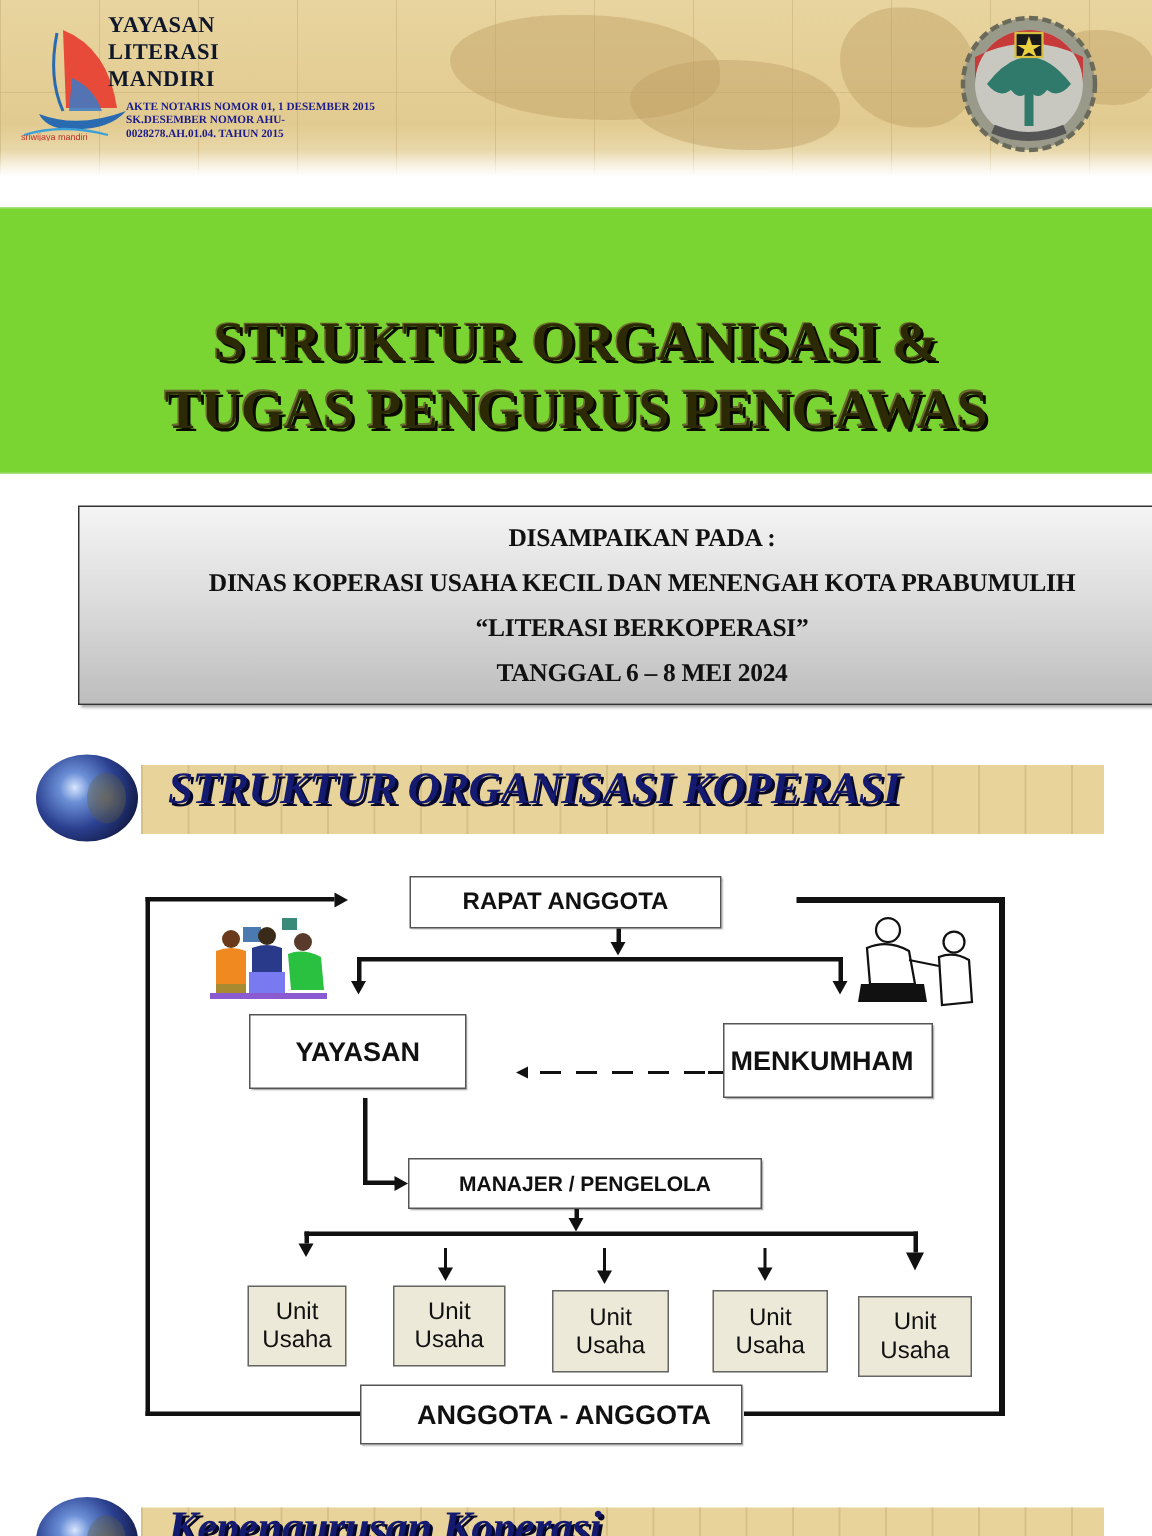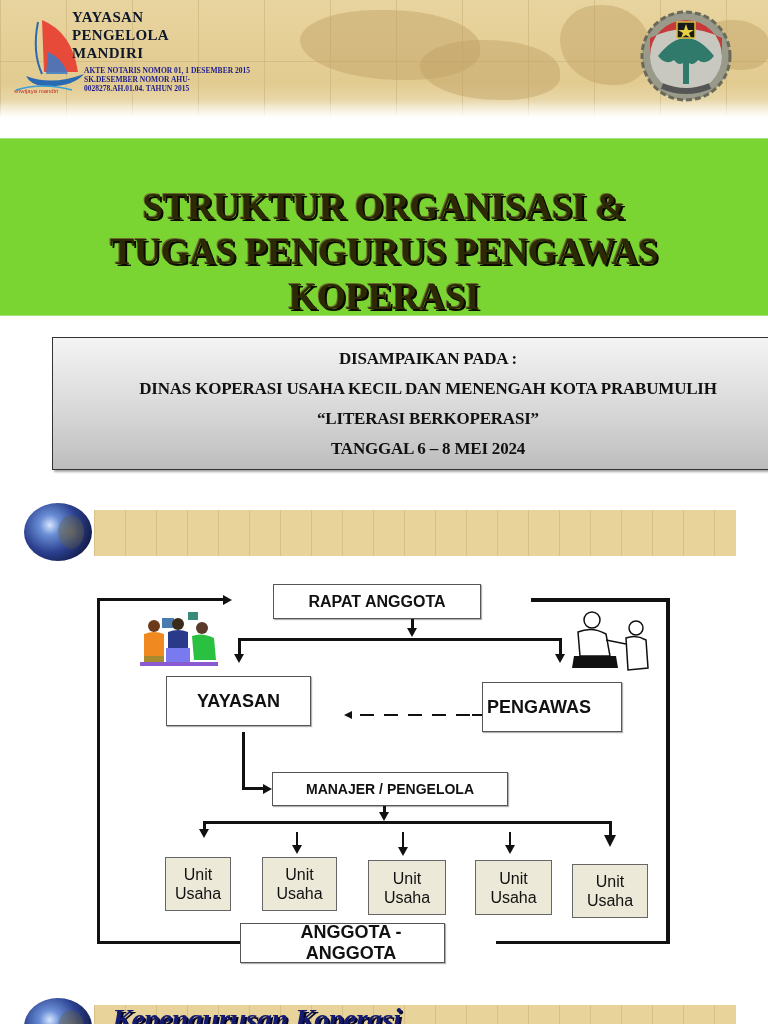--- a/index.html
+++ b/index.html
@@ -74,21 +74,21 @@
   <path d="M30 8 Q60 20 66 60 L32 60 Z" fill="#e84a3a"></path>
   <path d="M26 10 Q20 40 30 62" stroke="#2a6ab0" stroke-width="2" fill="none"></path>
   <path d="M36 40 Q50 46 56 62 L34 62 Z" fill="#3a7ac8" opacity="0.85"></path>
   <path d="M14 64 Q40 74 72 62 Q60 76 30 74 Q18 72 14 64 Z" fill="#2a6ab0"></path>
   <path d="M4 78 Q30 70 60 78" stroke="#3aa0d8" stroke-width="1.5" fill="none"></path>
   <text x="2" y="81" font-size="6" fill="#c0302a" font-family="Liberation Sans, sans-serif">sriwijaya mandiri</text>
 </svg>
 
 <div class="abs org-name">
   <div>YAYASAN</div>
-  <div>PENGELOLA</div>
+  <div>LITERASI</div>
   <div>MANDIRI</div>
 </div>
 <div class="abs org-legal">
   <div>AKTE NOTARIS NOMOR 01, 1 DESEMBER 2015</div>
   <div>SK.DESEMBER NOMOR  AHU-</div>
   <div>0028278.AH.01.04. TAHUN 2015</div>
 </div>
 
 <svg class="abs logo-right" viewBox="0 0 100 96">
   <circle cx="50" cy="46" r="44" fill="#9a9a8a" stroke="#6a6a5a" stroke-width="3" stroke-dasharray="6 3"></circle>
@@ -98,34 +98,34 @@
   <rect x="47" y="48" width="6" height="26" fill="#2f7a6a"></rect>
   <rect x="41" y="12" width="18" height="16" fill="#1a1a1a" stroke="#d8c040" stroke-width="1.5"></rect>
   <polygon points="50,14 52,20 58,20 53,23 55,28 50,25 45,28 47,23 42,20 48,20" fill="#e8d040"></polygon>
   <path d="M26 76 Q50 86 74 76" stroke="#555" stroke-width="6" fill="none"></path>
 </svg>
 
 <div class="abs title-band">
   <div class="title-text">
     <div>STRUKTUR ORGANISASI &amp;</div>
     <div>TUGAS PENGURUS PENGAWAS</div>
-    <div>KOPERASI</div>
   </div>
 </div>
 
 <div class="abs info-box">
   <div class="info-line">DISAMPAIKAN PADA :</div>
   <div class="info-line">DINAS KOPERASI USAHA KECIL DAN MENENGAH KOTA PRABUMULIH</div>
   <div class="info-line">“LITERASI BERKOPERASI”</div>
   <div class="info-line">TANGGAL 6 – 8 MEI 2024</div>
 </div>
 
 <div class="abs section" style="top:503px;">
   <div class="bar"></div>
   <div class="globe"></div>
+  <div class="sec-title">STRUKTUR ORGANISASI KOPERASI</div>
 </div>
 
 <div>
 
   <div class="line" style="left:97px;top:598px;width:3px;height:346px;"></div>
   <div class="line" style="left:97px;top:598px;width:126px;height:3px;"></div>
   <div class="arrow-right" style="left:223px;top:595px;"></div>
   <div class="line" style="left:531px;top:598px;width:138px;height:4px;"></div>
   <div class="line" style="left:666px;top:598px;width:4px;height:346px;"></div>
   <div class="line" style="left:97px;top:941px;width:145px;height:3px;"></div>
@@ -158,21 +158,21 @@
     <circle cx="26" cy="10" r="8" fill="none" stroke="#111" stroke-width="1.5"></circle>
     <path d="M12 22 Q26 16 40 24 L44 46 L14 46 Z" fill="#fff" stroke="#111" stroke-width="1.5"></path>
     <path d="M8 46 L50 46 L52 58 L6 58 Z" fill="#111"></path>
     <circle cx="70" cy="18" r="7" fill="none" stroke="#111" stroke-width="1.5"></circle>
     <path d="M60 28 Q70 24 80 30 L82 58 L62 60 Z" fill="#fff" stroke="#111" stroke-width="1.5"></path>
     <path d="M40 30 Q50 32 60 34" stroke="#111" stroke-width="1.5" fill="none"></path>
   </svg>
 
   <div class="box" style="left:166px;top:676px;width:145px;height:50px;font-size:18px;">YAYASAN</div>
 
-  <div class="box" style="left:482px;top:682px;width:140px;height:50px;font-size:18px;justify-content:flex-start;padding-left:4px;">PENGAWAS</div>
+  <div class="box" style="left:482px;top:682px;width:140px;height:50px;font-size:18px;justify-content:flex-start;padding-left:4px;">MENKUMHAM</div>
 
   <div class="arrow-left" style="left:344px;top:711px;"></div>
   <div class="dash" style="left:360px;top:714px;width:14px;"></div>
   <div class="dash" style="left:384px;top:714px;width:14px;"></div>
   <div class="dash" style="left:408px;top:714px;width:14px;"></div>
   <div class="dash" style="left:432px;top:714px;width:14px;"></div>
   <div class="dash" style="left:456px;top:714px;width:14px;"></div>
   <div class="dash" style="left:472px;top:714px;width:10px;"></div>
 
   <div class="line" style="left:242px;top:732px;width:3px;height:58px;"></div>
@@ -209,20 +209,20 @@
   </div>
   <div class="unit" style="left:475px;top:860px;width:77px;height:55px;">
     <span>Unit</span>
       <span>Usaha</span>
   </div>
   <div class="unit" style="left:572px;top:864px;width:76px;height:54px;">
     <span>Unit</span>
       <span>Usaha</span>
   </div>
 
-  <div class="box" style="left:240px;top:923px;width:205px;height:40px;font-size:18px;padding-left:17px;">ANGGOTA - ANGGOTA</div>
+  <div class="box" style="left:240px;top:923px;width:255px;height:40px;font-size:18px;padding-left:17px;">ANGGOTA - ANGGOTA</div>
 </div>
 
 <div class="abs section" style="top:998px;">
   <div class="bar"></div>
   <div class="globe"></div>
   <div class="sec-title" style="top:4px;">Kepengurusan Koperasi</div>
 </div>
 
 </body></html>

